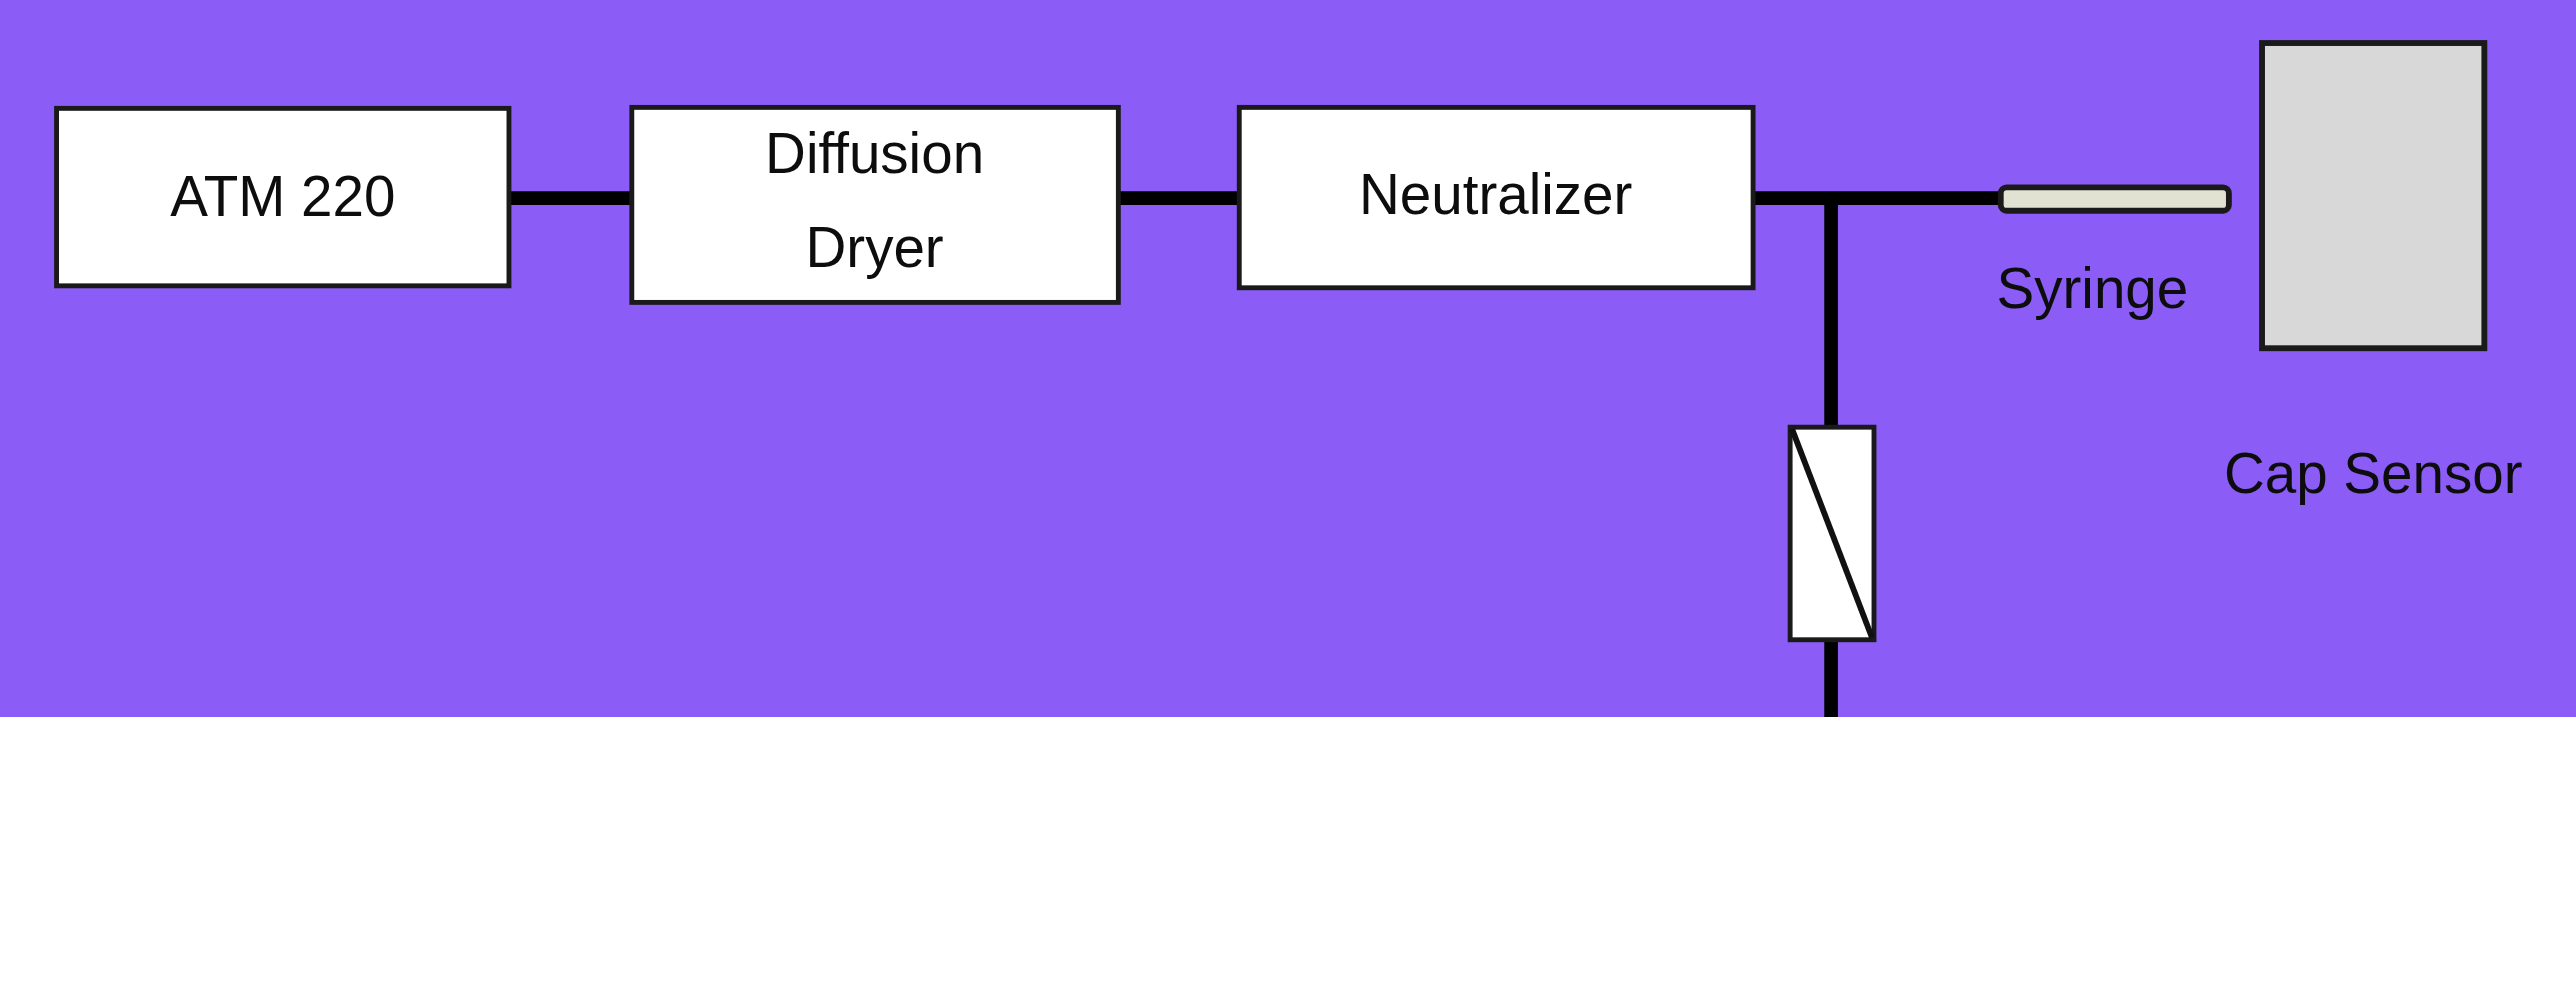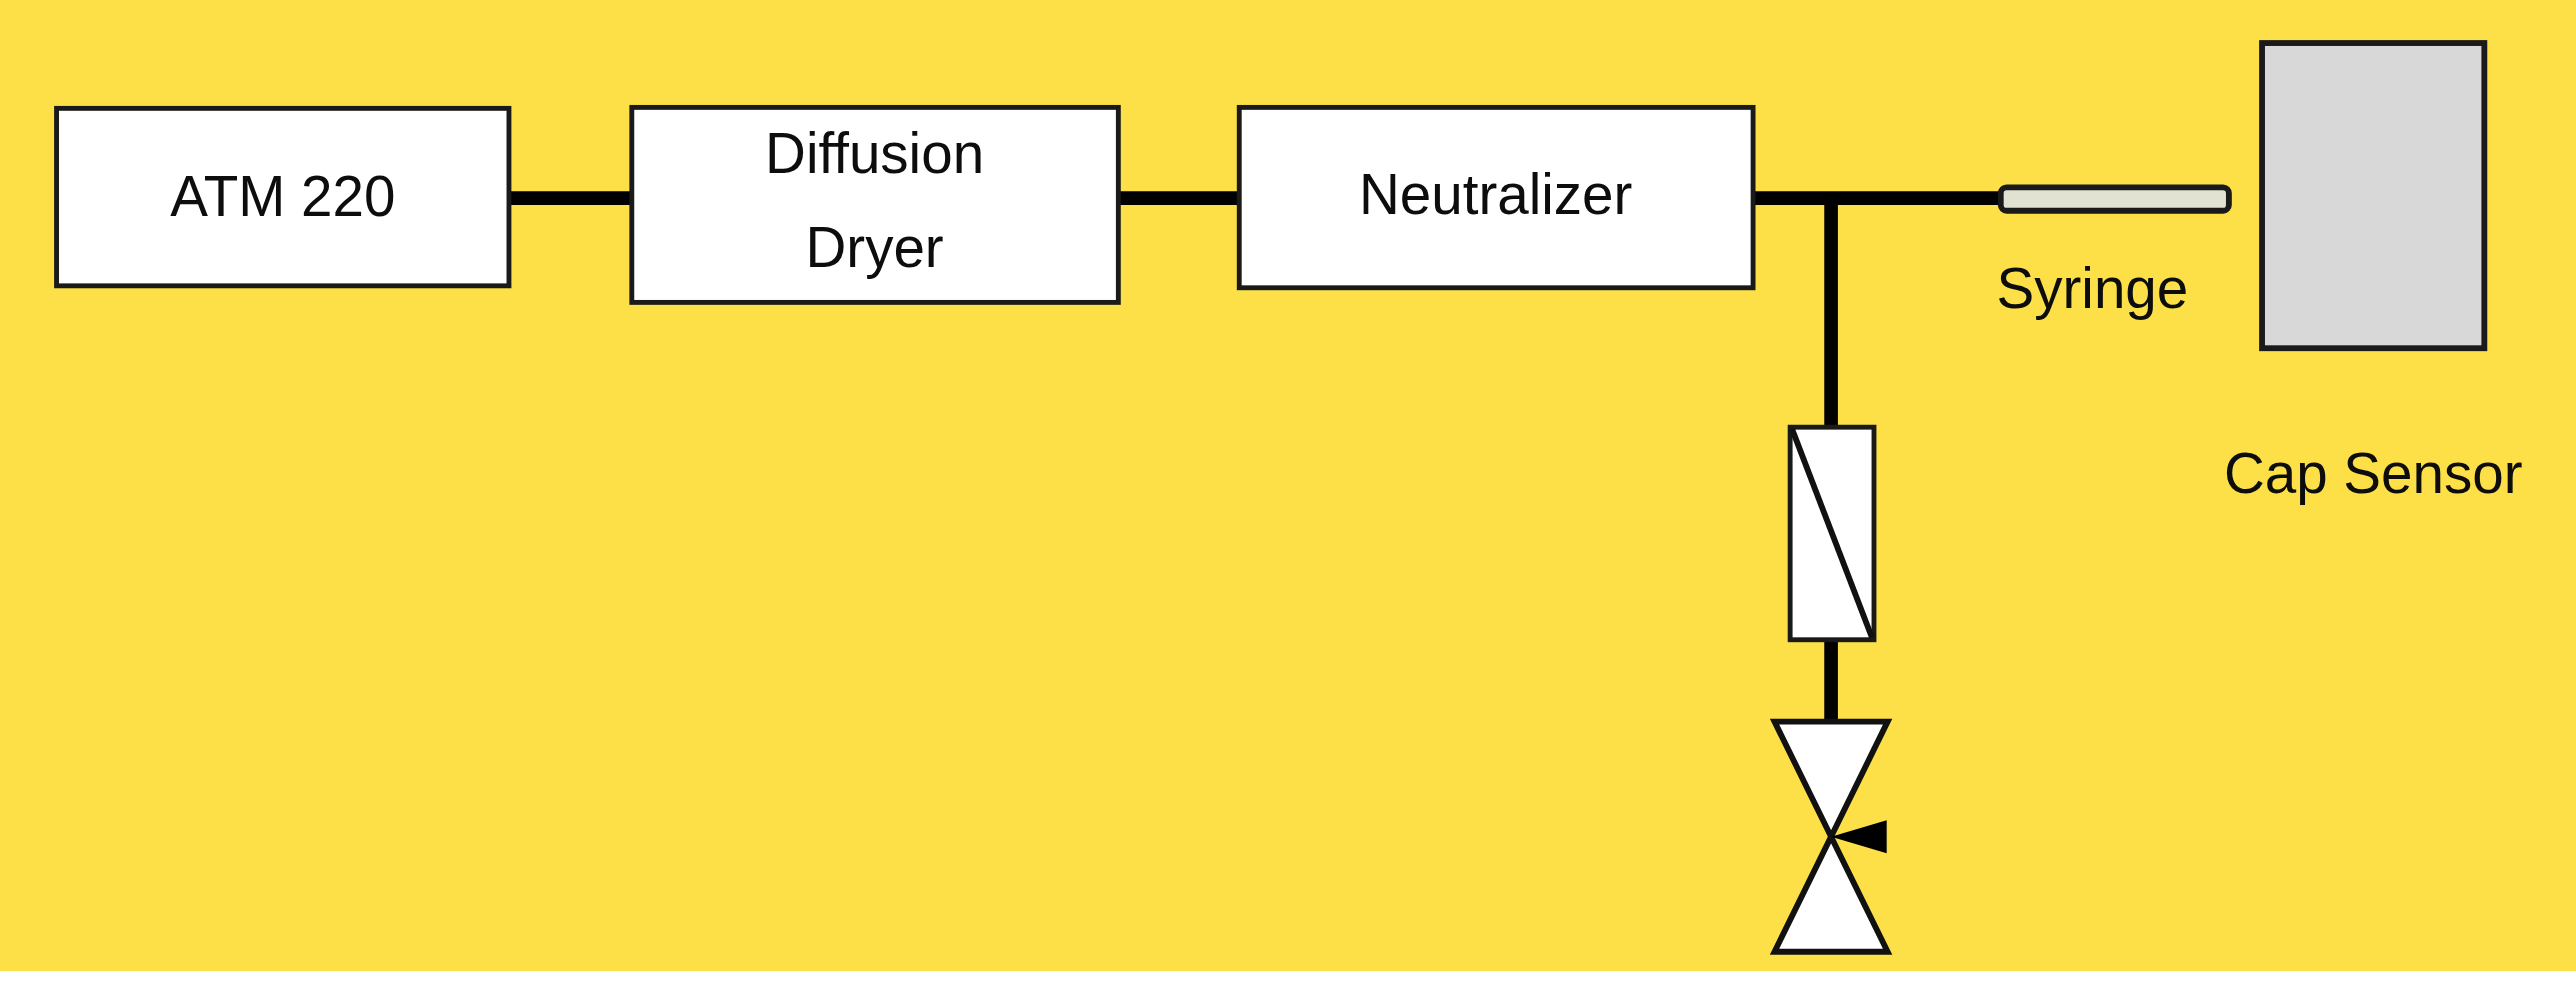--- a/index.html
+++ b/index.html
@@ -7,22 +7,22 @@
     margin: 0;
     padding: 0;
     background: #ffffff;
   }
   body {
     font-family: "Liberation Sans", sans-serif;
   }
   #canvas {
     position: relative;
     width: 2576px;
-    height: 971px;
-    background: #fde047;
+    height: 717px;
+    background: #8b5cf6;
     overflow: hidden;
   }
   #diagram-svg {
     position: absolute;
     top: 0;
     left: 0;
     width: 2576px;
     height: 987px;
   }
   .box-label {

